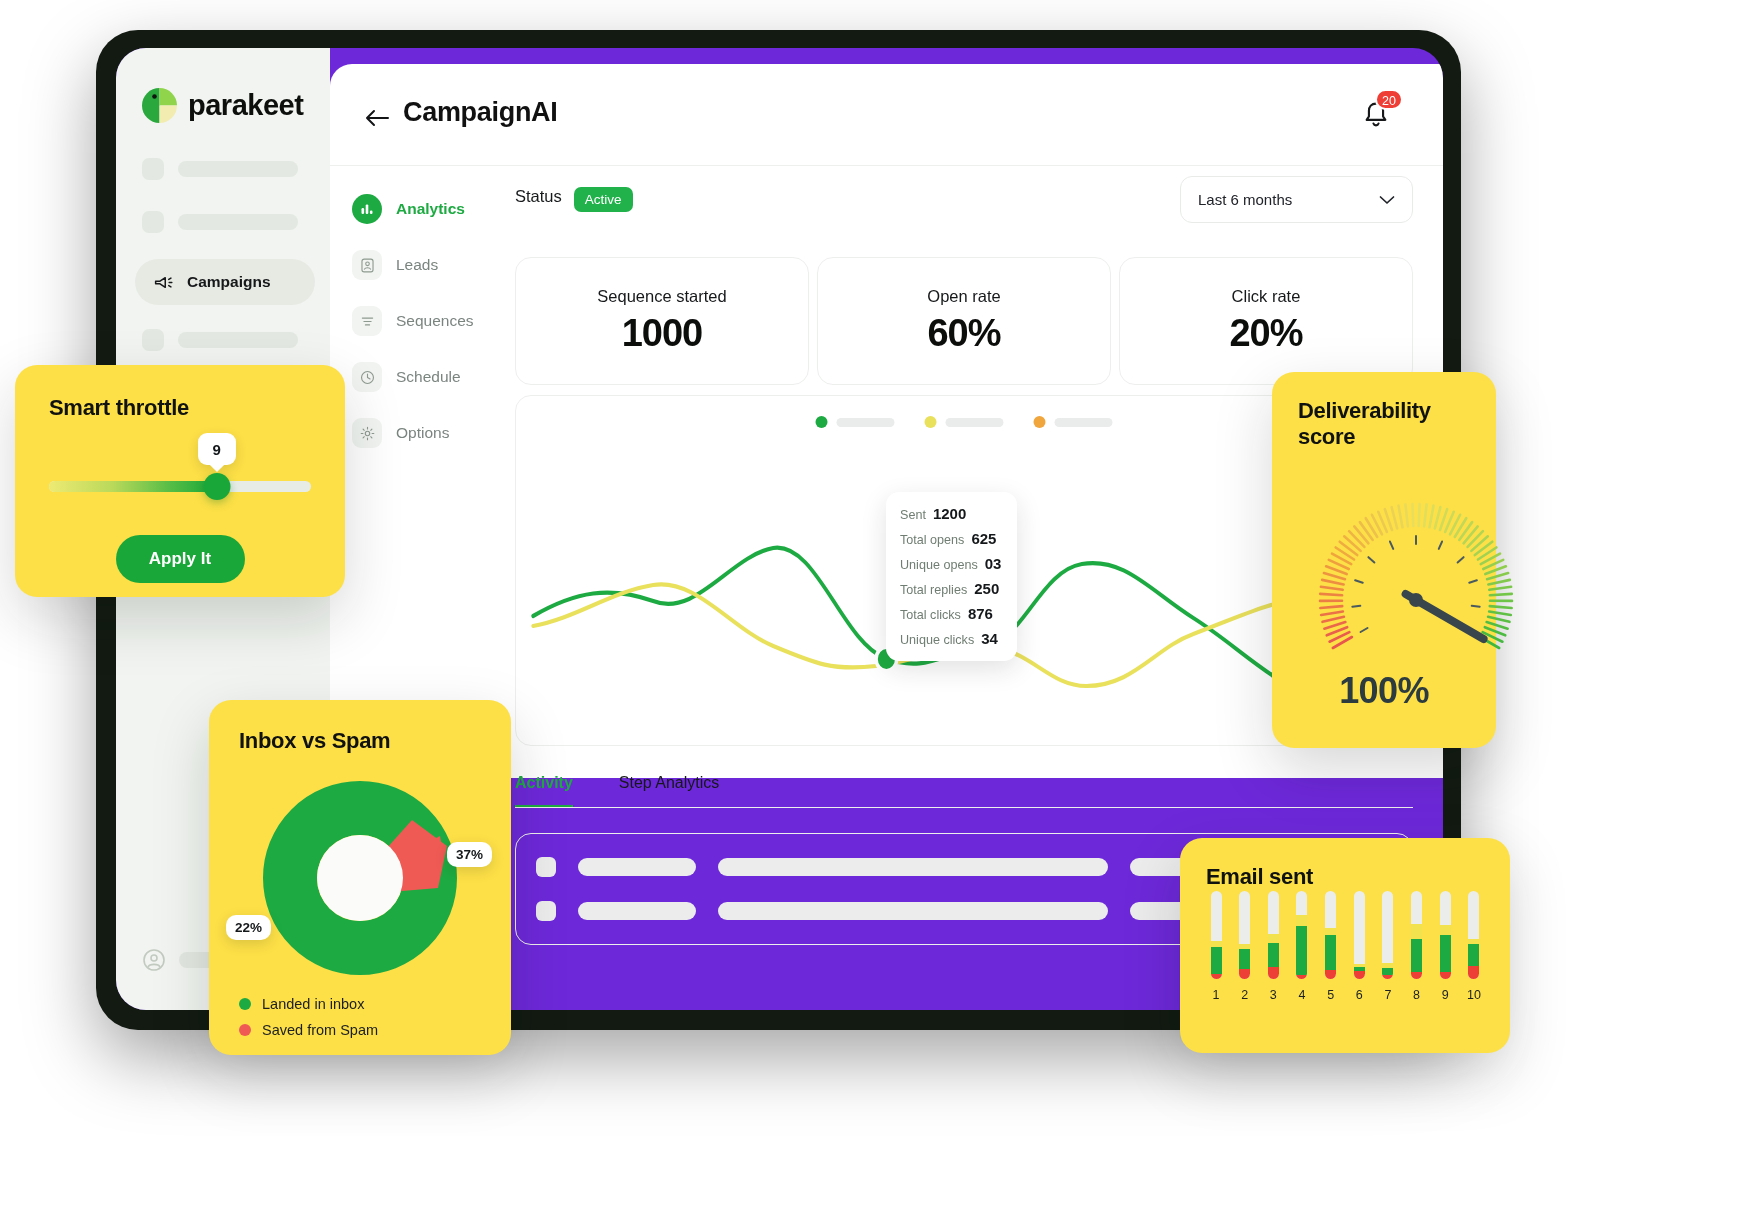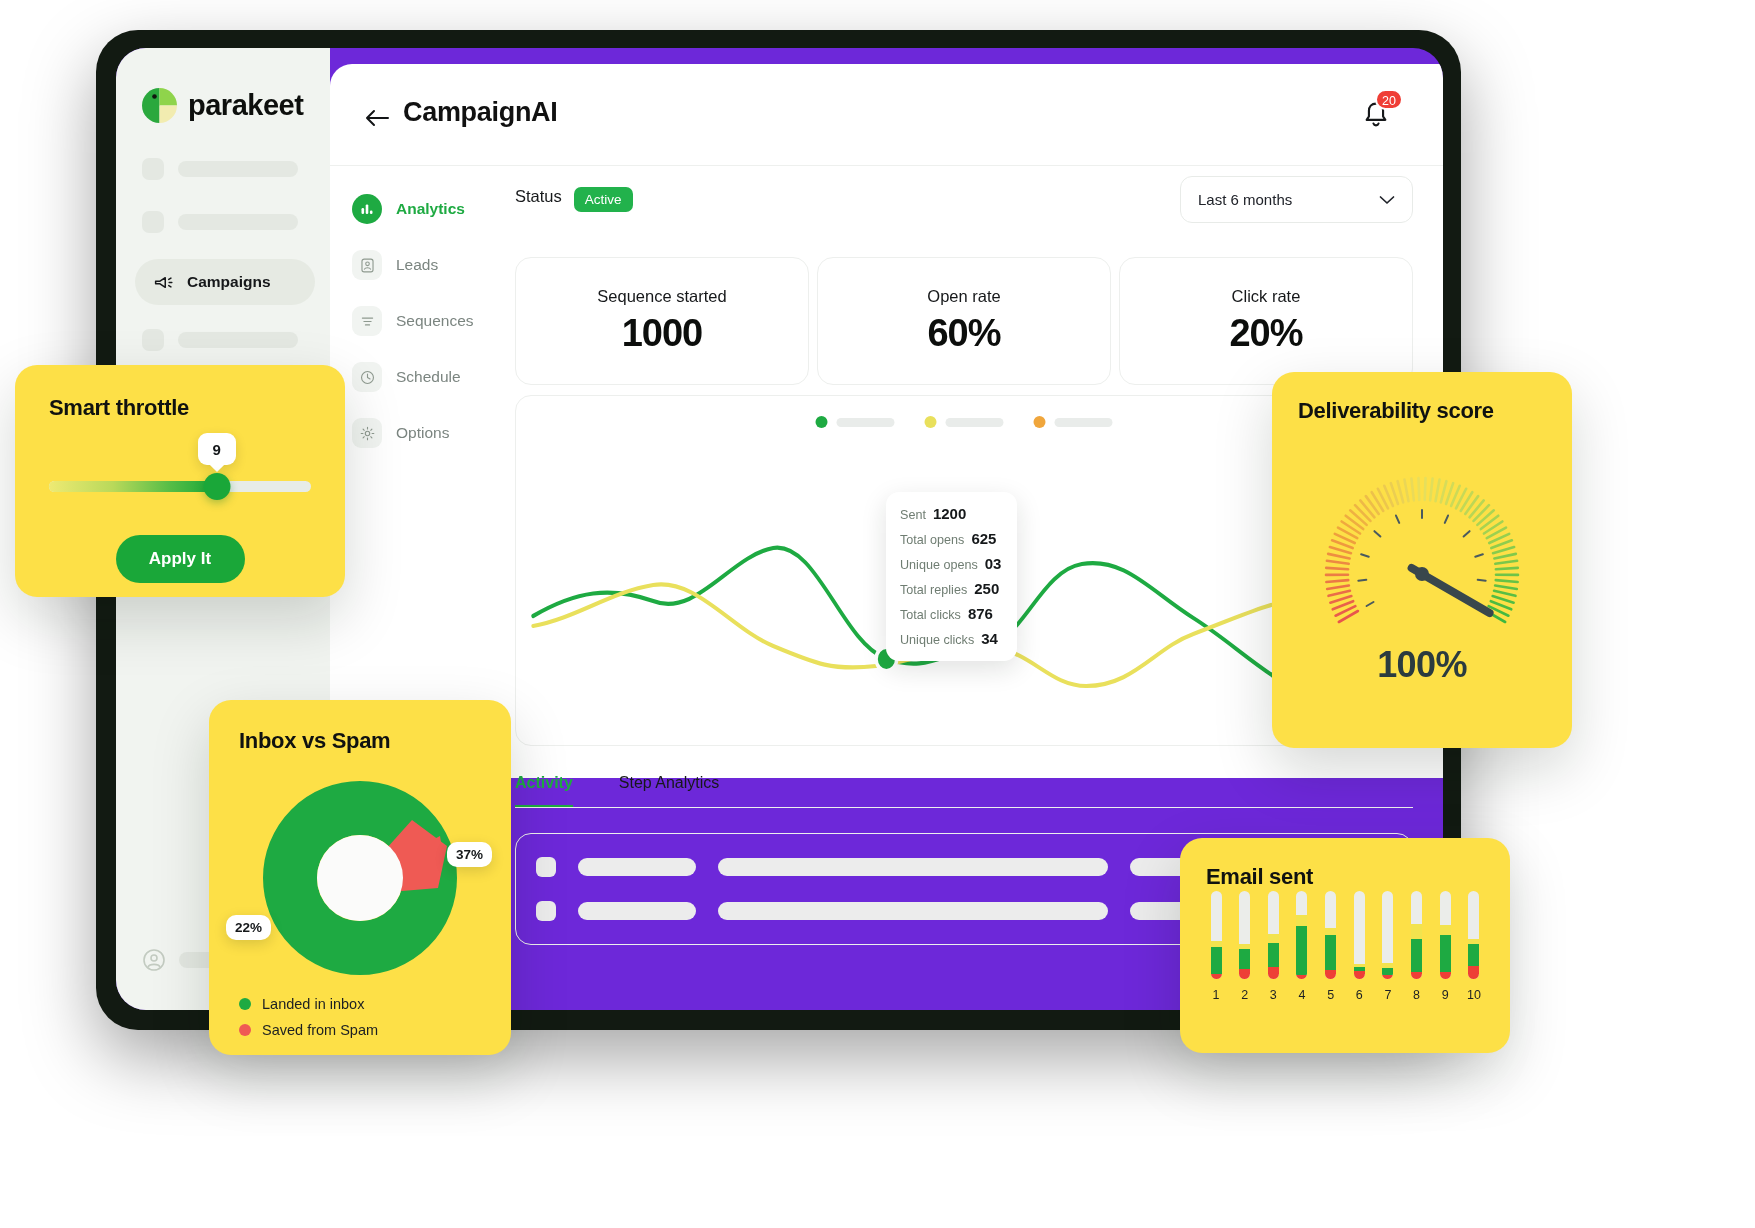--- a/index.html
+++ b/index.html
@@ -185,21 +185,21 @@
     box-shadow: 0 4px 13px rgba(20,30,20,.15);
     font-size: 13.5px; font-weight: 700; color: #15181a;
     padding: 5px 9px;
   }
   .donut-legend { margin-top: 20px; }
   .dl-row { display: flex; align-items: center; gap: 11px; margin-bottom: 10px; }
   .dl-dot { width: 12px; height: 12px; border-radius: 50%; }
   .dl-label { font-size: 14.5px; color: #1c1f22; }
 
   
-  #deliverability { left: 1272px; top: 372px; width: 300px; height: 376px; padding: 26px 26px; }
+  #deliverability { left: 1272px; top: 372px; width: 224px; height: 376px; padding: 26px 26px; }
   .gauge-wrap { position: relative; width: 236px; height: 190px; margin: 22px auto 0; }
   .gauge-value { text-align: center; font-size: 36px; font-weight: 700; color: #2b3b3f; margin-top: 8px; letter-spacing: -.6px; }
 
   
   #email-sent { left: 1180px; top: 838px; width: 330px; height: 215px; padding: 26px 26px 18px; }
   .bars-wrap { display: flex; align-items: flex-end; justify-content: space-between; height: 88px; margin-top: 24px; }
   .bar-col { display: flex; flex-direction: column; align-items: center; width: 20px; }
   .bar-stack { width: 11px; border-radius: 6px; overflow: hidden; display: flex; flex-direction: column; justify-content: flex-end; }
   .seg { width: 100%; }
   .bar-label { font-size: 12.5px; color: #1d2023; margin-top: 9px; }

